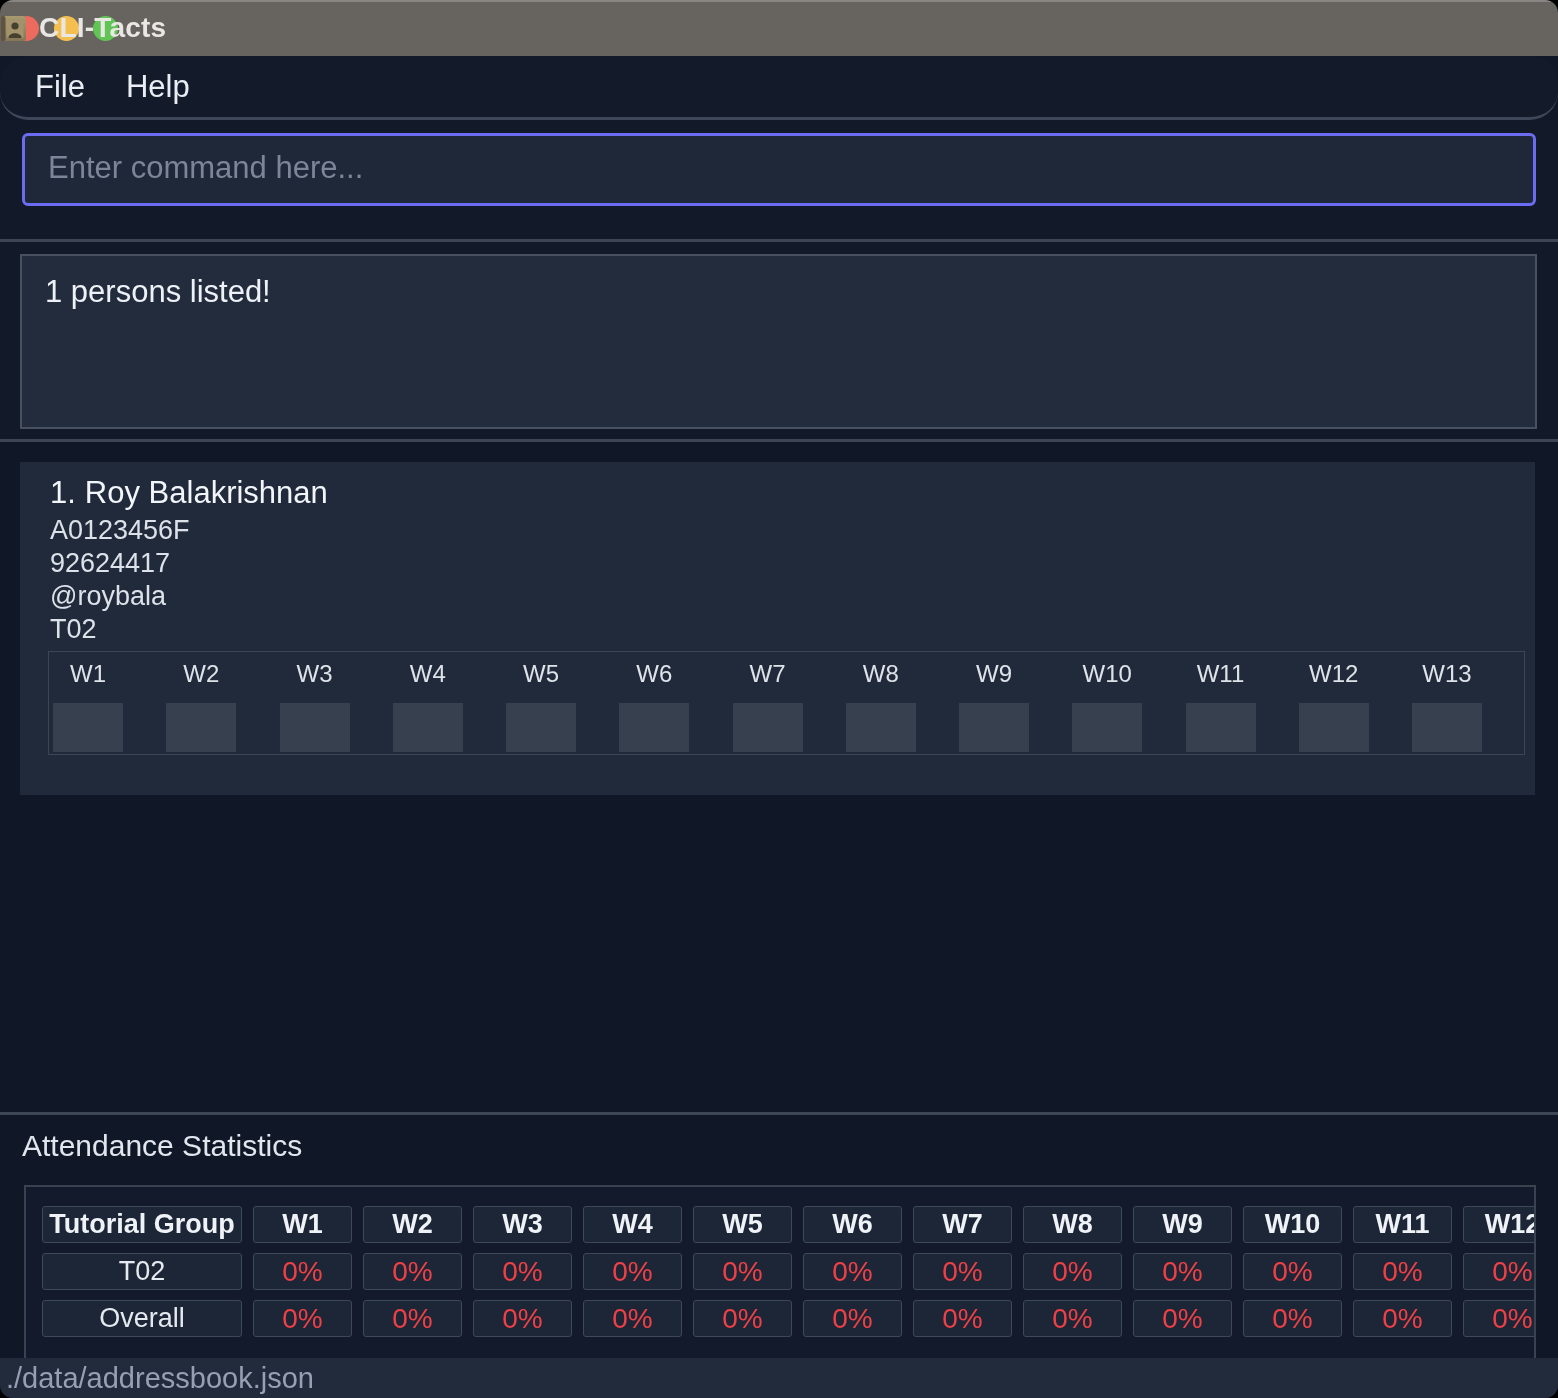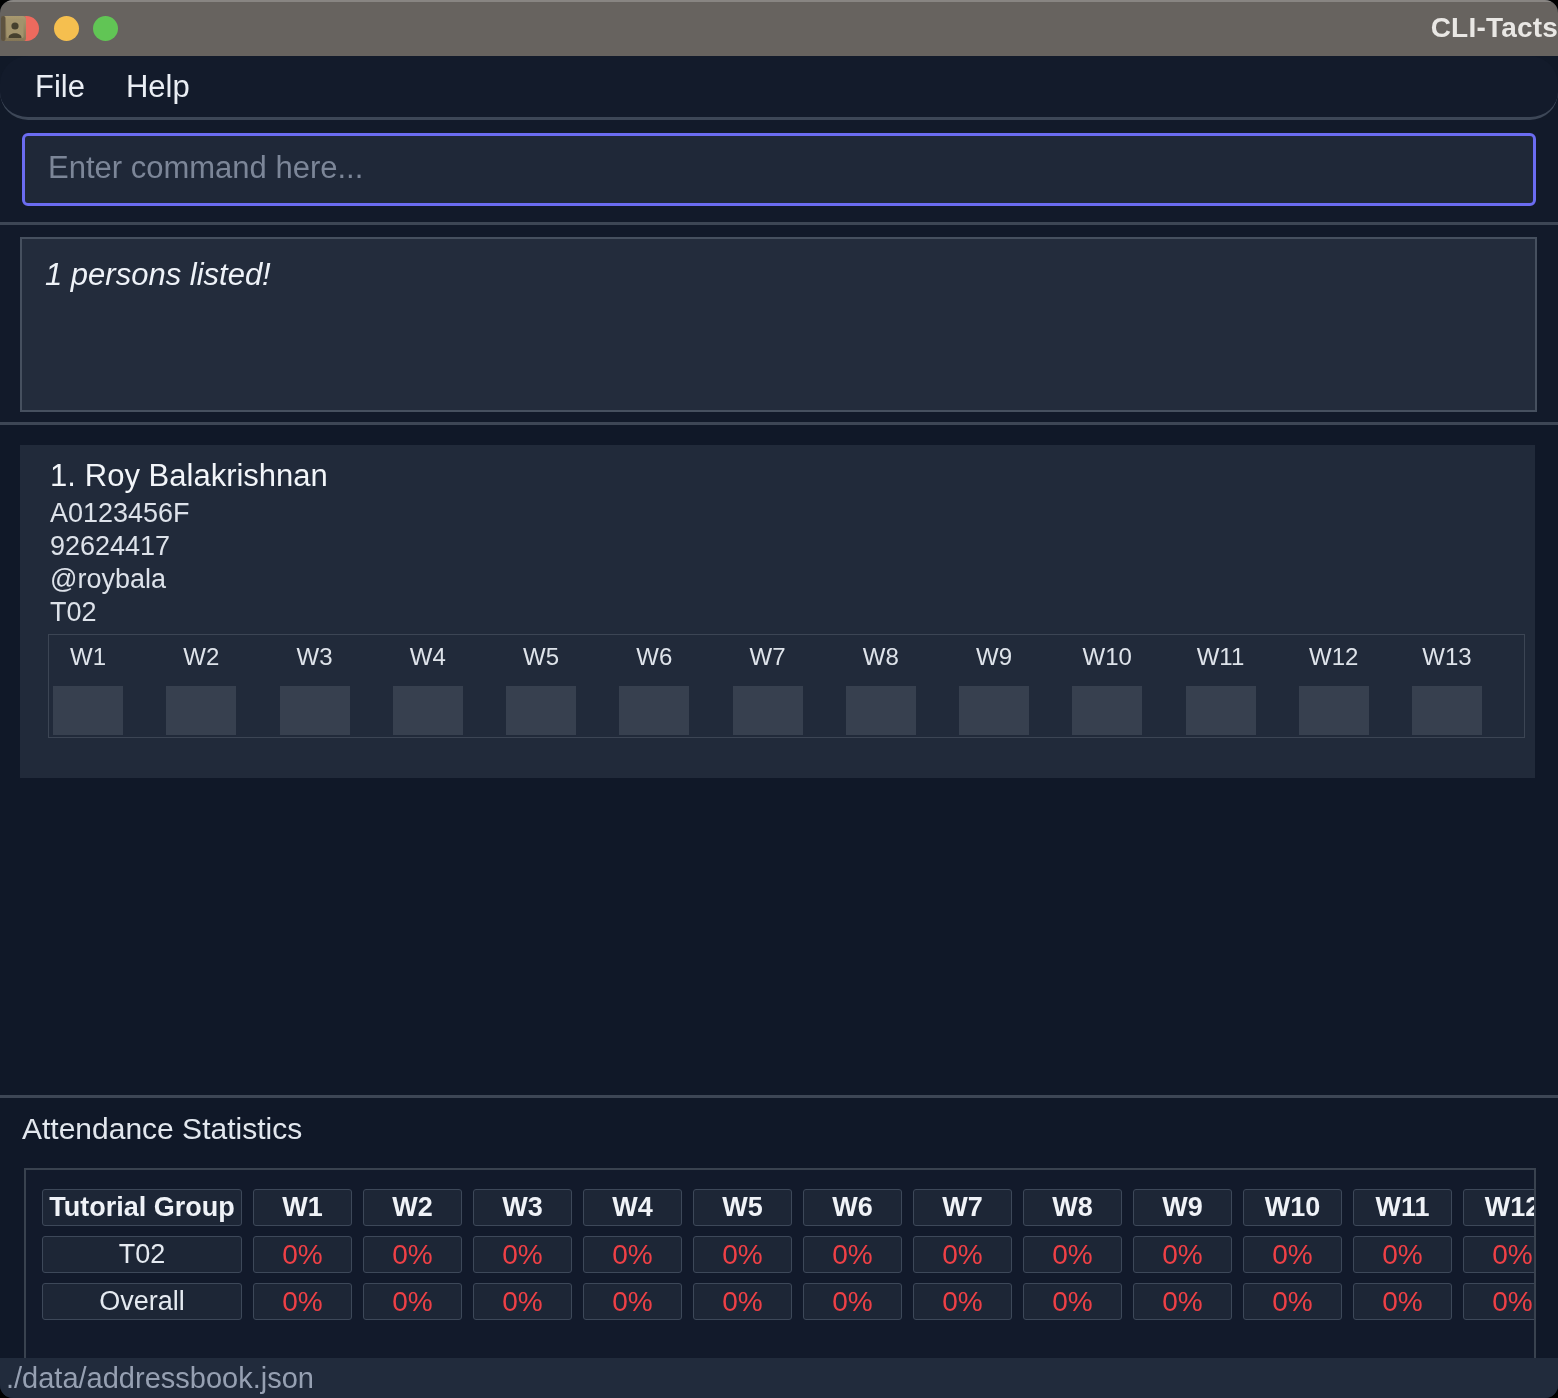--- a/index.html
+++ b/index.html
@@ -24,58 +24,58 @@
   .traffic {
     position: absolute; left: 14px; top: 0; height: 56px;
     display: flex; align-items: center; gap: 14.5px;
   }
   .light { width: 25px; height: 25px; border-radius: 50%; display: inline-block; }
   .light.red    { background: #ed6a5e; }
   .light.yellow { background: #f5bf4f; }
   .light.green  { background: #61c555; }
   .title-center {
     position: absolute; left: 0; right: 0; top: 0; height: 56px;
-    display: flex; align-items: center; justify-content: space-between; gap: 12px;
+    display: flex; align-items: center; justify-content: flex-start; gap: 12px;
     pointer-events: none;
   }
   .app-icon { width: 27px; height: 27px; display: inline-block; }
   .title-text { font-size: 28px; font-weight: 700; color: #e9e7e4; letter-spacing: 0.2px; }
 
   
   .menubar {
     height: 64px;
     background: #131b2b;
     border-bottom: 3px solid #3d4757;
     display: flex; align-items: center; gap: 41px;
     padding-left: 35px;
     border-radius: 28px;
   }
   .menu-item { font-size: 31px; color: #eaeef4; }
 
   
-  .command-section { height: 102px; background: #121a2a; padding: 13px 26px 0 22px; }
+  .command-section { height: 119px; background: #121a2a; padding: 13px 26px 0 22px; }
   .command-input {
     display: block;
     width: 1514px; height: 73px;
     background: #1f2838;
     border: 3px solid #6b6cf1;
     border-radius: 6px;
     outline: none;
     padding: 0 0 4px 23px;
     font-family: "Liberation Sans", sans-serif;
     font-size: 31px;
     color: #dfe4ec;
     caret-color: #dfe4ec;
   }
   .command-input::placeholder { color: #7c8698; opacity: 1; }
 
   .divider { height: 3px; background: #3d4655; }
 
   
-  .result-section { height: 197px; background: #121a2a; padding: 12px 20px 0 20px; font-style: italic; }
+  .result-section { height: 197px; background: #121a2a; padding: 12px 20px 0 20px; }
   .result-display {
     width: 1517px; height: 175px;
     background: #232c3c;
     border: 2px solid #46505f;
     padding: 17px 20px 0 23px;
     font-size: 31px;
     line-height: 38px;
     color: #eef2f8;
     white-space: pre-wrap;
     overflow: hidden;

